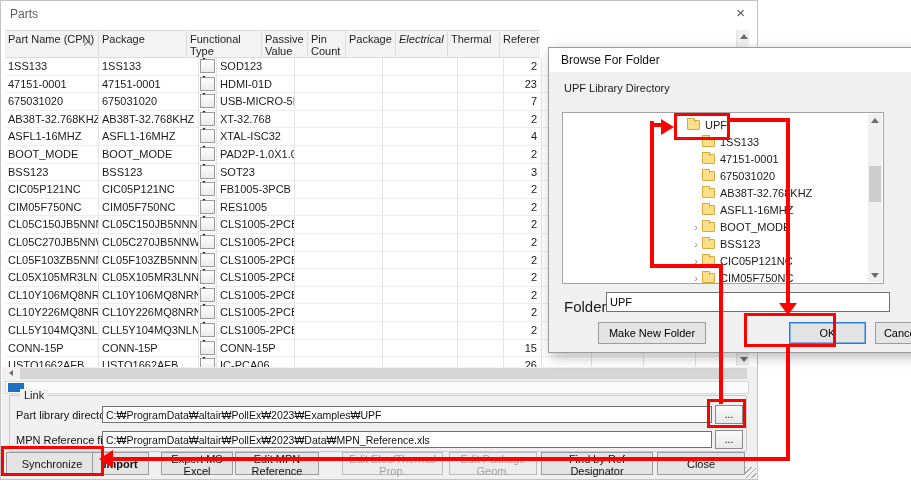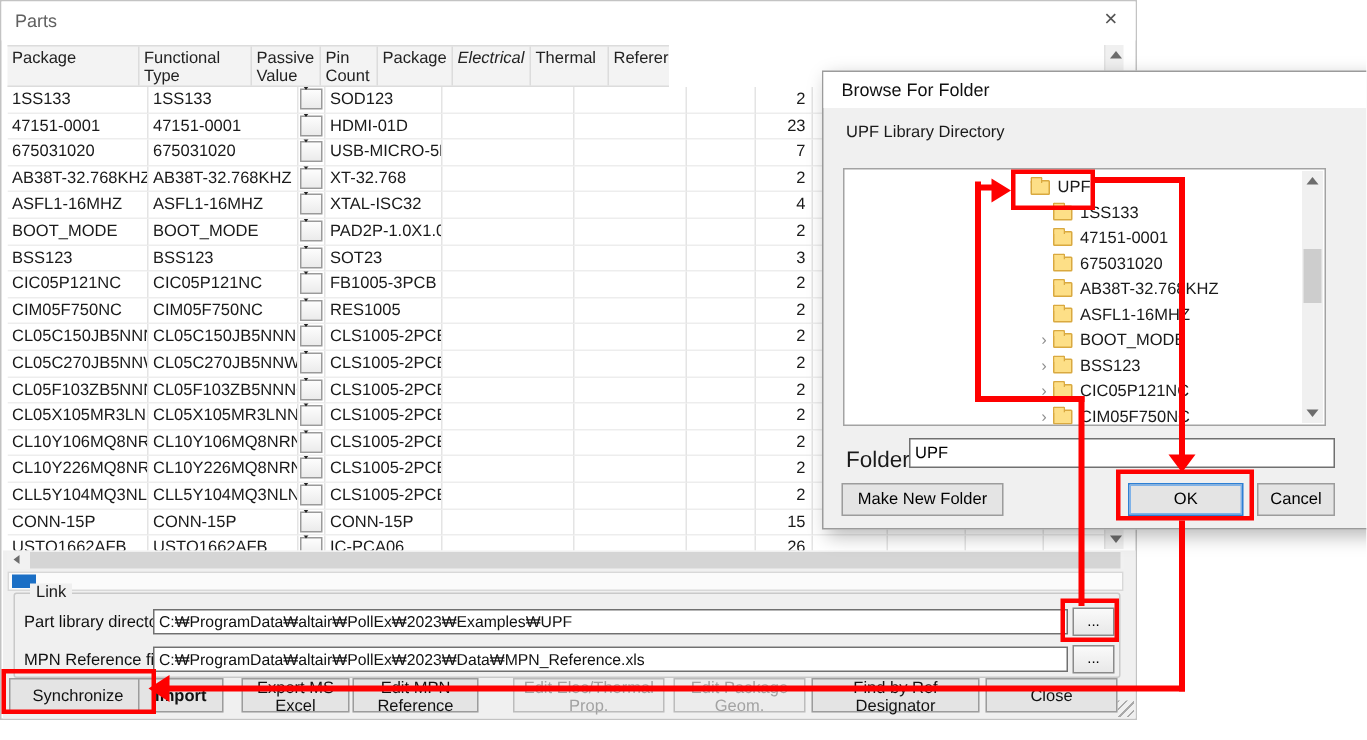--- a/index.html
+++ b/index.html
@@ -69,21 +69,21 @@
   .chev { width:12px; color:#8f8f8f; font-size:11px; text-align:center; flex:none; }
   .folder { width:13px; height:10px; background:#fddf87; border:1px solid #d9a940; border-radius:1px; position:relative; flex:none; margin-right:5px; }
   .folder::before { content:''; position:absolute; top:-3px; left:-1px; width:6px; height:3px; background:#fddf87; border:1px solid #d9a940; border-bottom:none; border-radius:1px 1px 0 0; }
   .tscroll { position:absolute; right:1px; top:1px; bottom:1px; width:14px; background:#f0f0f0; }
   .tscroll .arr { position:absolute; left:3px; width:0; height:0; border:4px solid transparent; }
   .tscroll .arr.up { top:4px; border-bottom:5px solid #6d6d6d; border-top:none; }
   .tscroll .arr.dn { bottom:4px; border-top:5px solid #6d6d6d; border-bottom:none; }
   .tthumb { position:absolute; left:1px; top:52px; width:12px; height:36px; background:#cdcdcd; }
   .frow .flabel { position:absolute; left:15px; top:250px; font-size:15px; }
   .ffield { position:absolute; left:57px; top:244px; width:284px; height:20px; border:1px solid #707070; background:#fff; font-family:inherit; font-size:11px; padding:0 3px; }
-  .dbtn { position:absolute; top:274px; height:22px; background:#e4e4e4; border:1px solid #9c9c9c; font-family:inherit; font-size:11px; cursor:pointer; }
+  .dbtn { position:absolute; top:274px; height:22px; background:#e4e4e4; border:1px solid #9c9c9c; font-family:inherit; font-size:11px; cursor:pointer;margin-left:37px; }
   .mknew { left:12px; width:108px; }
   .ok { left:203px; width:77px; border:1px solid #2d7fd4; box-shadow:inset 0 0 0 1px #7fb2e8; }
   .cancel { left:289px; width:52px; }
   .dgrip { right:2px; bottom:2px; }
 
   
   .red { position:absolute; background:#fe0000; z-index:20; }
   .redbox { position:absolute; border:3px solid #fe0000; z-index:21; background:transparent; }
   .redtri { position:absolute; width:0; height:0; z-index:21; }
 </style>
@@ -92,20 +92,24 @@
 
 <div class="screen">
 
   <div class="parts-window">
     <div class="titlebar">
       <span class="title">Parts</span>
       <span class="close">×</span>
     </div>
 
     <div class="thead">
+      <div class="hc c1">
+        <span>Part Name (CPN)</span>
+        <span class="sort-caret"></span>
+      </div>
       <div class="hc c4">Package</div>
       <div class="hc c5">Functional Type</div>
       <div class="hc c6">Passive Value</div>
       <div class="hc c7">Pin Count</div>
       <div class="hc c8">Package</div>
       <div class="hc c9">Electrical</div>
       <div class="hc c10">Thermal</div>
       <div class="hc c11">Referer</div>
     </div>
 

